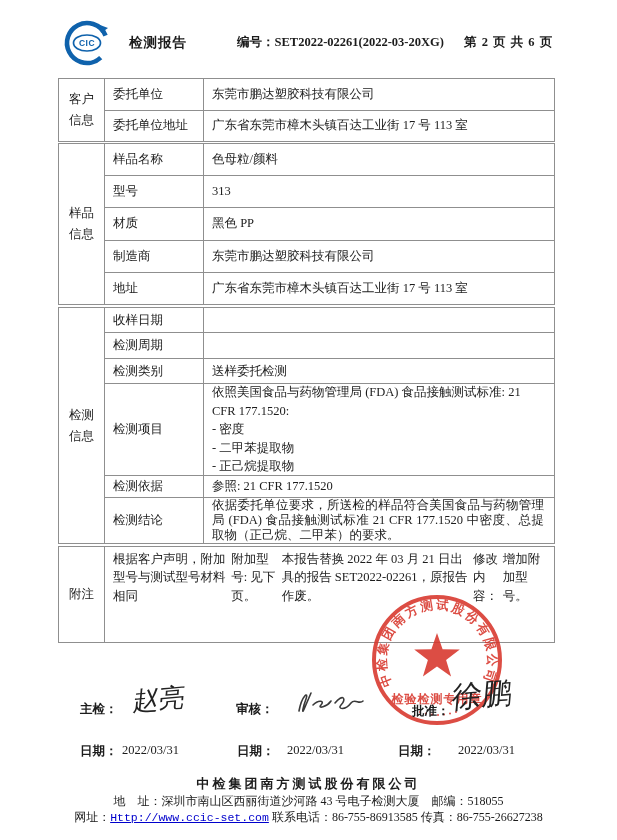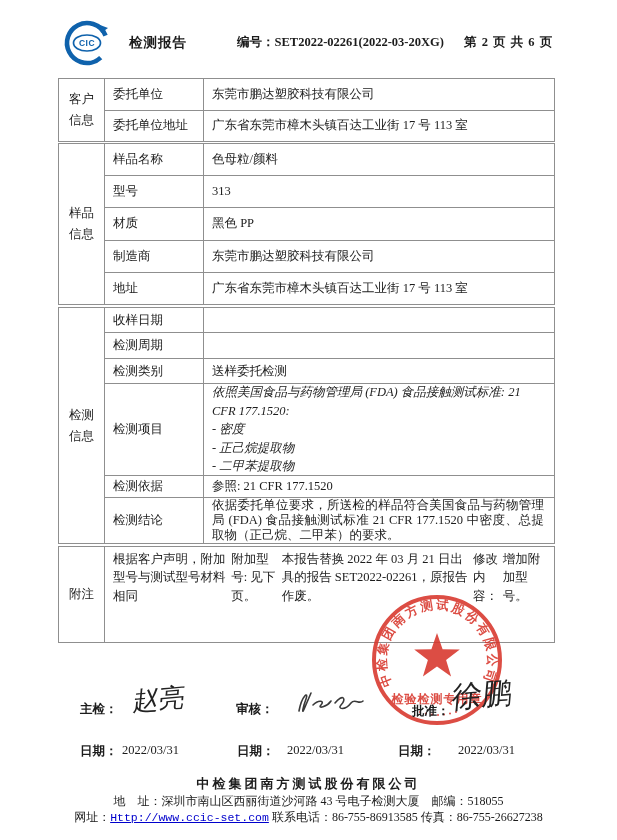--- a/index.html
+++ b/index.html
@@ -15,21 +15,21 @@
   .sect{position:absolute;left:58px;width:497px;display:flex;border:1px solid #8f8f8f;box-sizing:border-box;background:transparent;}
   .sect-label{flex:0 0 46px;width:46px;border-right:1px solid #8f8f8f;display:flex;align-items:center;justify-content:center;
               text-align:center;font-size:12.5px;line-height:21px;box-sizing:border-box;padding:0 9px;}
   .sect-rows{flex:1;display:flex;flex-direction:column;min-width:0;}
   .row{display:flex;border-top:1px solid #8f8f8f;min-width:0;}
   .row:first-child{border-top:none;}
   .cell-label{flex:0 0 99px;width:99px;border-right:1px solid #8f8f8f;padding-left:8px;box-sizing:border-box;
               display:flex;align-items:center;font-size:12.5px;}
   .cell-value{flex:1;padding:2px 10px 2px 8px;display:flex;align-items:center;font-size:12.5px;min-width:0;}
   .cell-value.multi{flex-direction:column;align-items:flex-start;justify-content:center;}
-  .cell-value.multi .ln{line-height:18.5px;width:100%;font-style:italic;}
+  .cell-value.multi .ln{line-height:18.5px;width:100%;}
   .cell-value.para{line-height:14.8px;text-align:justify;}
   .notes-cell{flex:1;padding:3px 10px 3px 8px;display:flex;flex-direction:row;justify-content:center;font-size:12.5px;}
   .notes-cell .ln{line-height:18.3px;}
   
   .stamp{position:absolute;left:368px;top:591px;width:140px;height:140px;opacity:.88;pointer-events:none;}
   
   .siglabel{position:absolute;font-size:12.5px;font-weight:600;}
   .signame{position:absolute;font-size:26px;color:#222;white-space:nowrap;
            transform:rotate(-5deg) skewX(-10deg);font-family:"DejaVu Serif",serif;}
   .dateval{position:absolute;font-size:12.5px;}
@@ -109,22 +109,22 @@
       </div>
       <div class="row" style="height:24px">
         <div class="cell-label">检测类别</div>
         <div class="cell-value">送样委托检测</div>
       </div>
       <div class="row" style="height:91px">
         <div class="cell-label">检测项目</div>
         <div class="cell-value multi">
           <div class="ln">依照美国食品与药物管理局 (FDA) 食品接触测试标准: 21 CFR 177.1520:</div>
           <div class="ln">- 密度</div>
+          <div class="ln">- 二甲苯提取物</div>
           <div class="ln">- 正己烷提取物</div>
-          <div class="ln">- 二甲苯提取物</div>
         </div>
       </div>
       <div class="row" style="height:21px">
         <div class="cell-label">检测依据</div>
         <div class="cell-value">参照: 21 CFR 177.1520</div>
       </div>
       <div class="row" style="height:45px">
         <div class="cell-label">检测结论</div>
         <div class="cell-value para">依据委托单位要求，所送检的样品符合美国食品与药物管理局 (FDA) 食品接触测试标准 21 CFR 177.1520 中密度、总提取物（正己烷、二甲苯）的要求。</div>
       </div>

